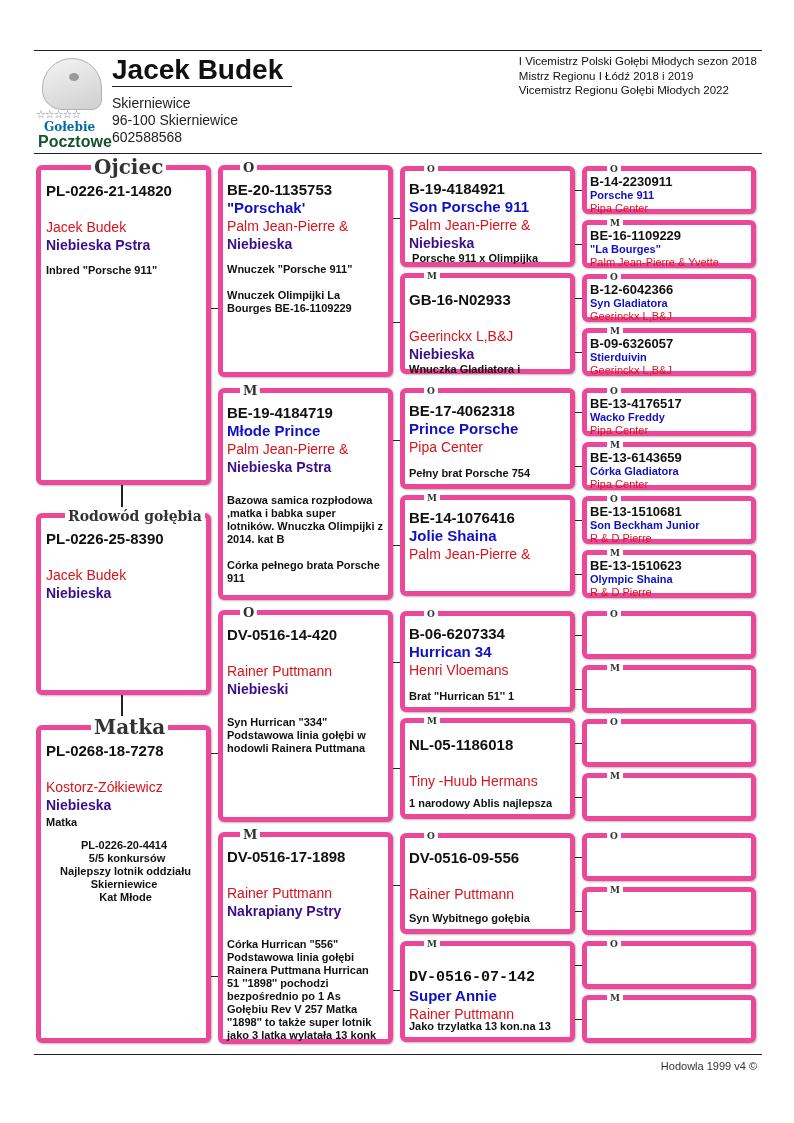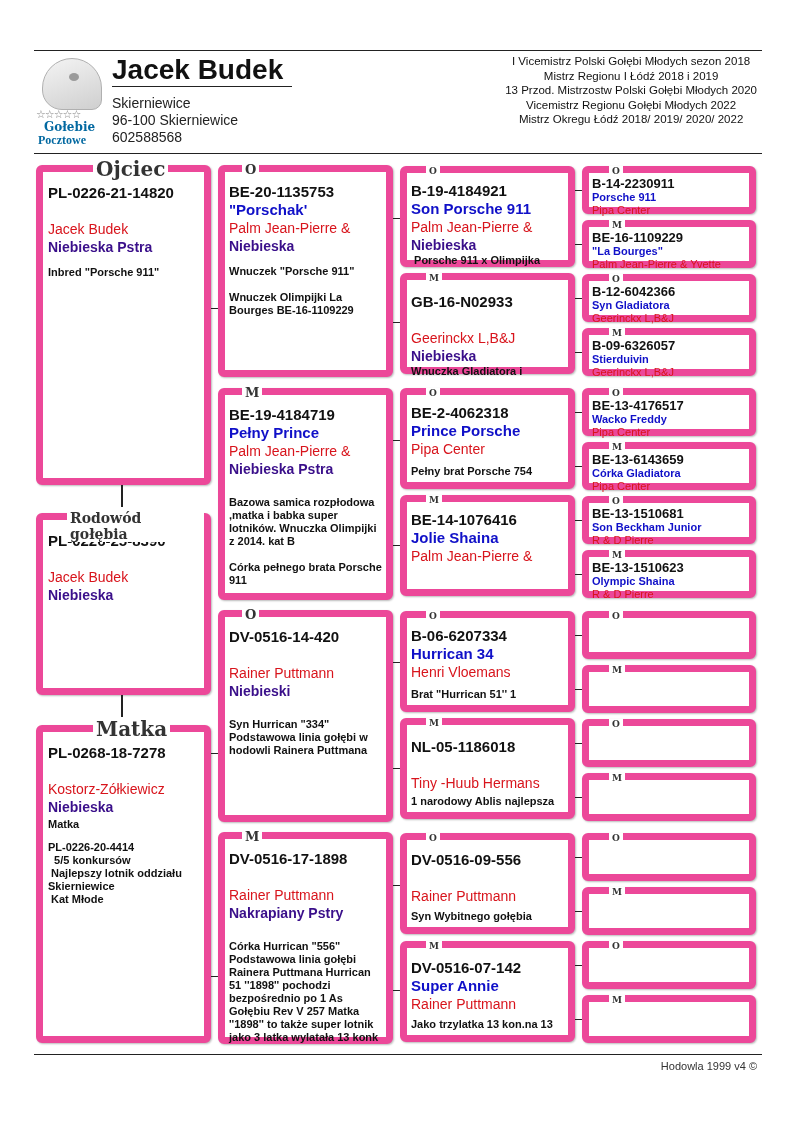--- a/index.html
+++ b/index.html
@@ -3,26 +3,26 @@
 <meta charset="utf-8">
 <style>
   * { box-sizing: border-box; margin: 0; padding: 0; }
   body { width: 794px; height: 1123px; background: #fff; position: relative; font-family: "Liberation Sans", sans-serif; color: #111; overflow: hidden; }
   .hline { position: absolute; left: 34px; width: 728px; height: 1px; background: #222; }
   .header-logo { position: absolute; left: 34px; top: 56px; width: 75px; height: 90px; }
   .logo-head { position: absolute; left: 8px; top: 2px; width: 60px; height: 52px; border-radius: 30px 30px 10px 20px; background: linear-gradient(160deg,#f4f4f4,#cfcfcf); border: 1px solid #b0b0b0; }
   .logo-eye { position: absolute; left: 26px; top: 14px; width: 10px; height: 8px; border-radius: 50%; background: #9a9a9a; }
   .logo-stars { position: absolute; left: 2px; top: 52px; font-size: 11px; color: #888; letter-spacing: -1px; white-space: nowrap; }
   .logo-t1 { position: absolute; left: 10px; top: 64px; font-family: "DejaVu Serif", serif; font-weight: bold; font-size: 12px; color: #0369a1; }
-  .logo-t2 { position: absolute; left: 4px; top: 77px; font-family: Liberation Serif, serif; font-weight: bold; font-size: 12px; color: #0369a1; }
+  .logo-t2 { position: absolute; left: 4px; top: 77px; font-family: Liberation Sans, sans-serif; font-weight: bold; font-size: 16px; color: #14532d; }
   .breeder-name { position: absolute; left: 112px; top: 54px; font-size: 28px; font-weight: bold; color: #111; white-space: nowrap; }
   .breeder-underline { position: absolute; left: 112px; top: 86px; width: 180px; height: 1px; background: #222; }
   .breeder-info { position: absolute; left: 112px; top: 95px; font-size: 14px; line-height: 17px; color: #222; }
-  .titles { position: absolute; right: 37px; top: 54px; text-align: center; font-size: 11.5px; line-height: 14.5px; color: #111; }
-  .box { position: absolute; border: 7px solid #ec4899; border-radius: 6px; background: #fff; box-shadow: 1px 1px 2px #bbb; }
+  .titles { position: absolute; right: 37px; top: 54px; text-align: left; font-size: 11.5px; line-height: 14.5px; color: #111; }
+  .box { position: absolute; border: 5px solid #ec4899; border-radius: 6px; background: #fff; box-shadow: 1px 1px 2px #bbb; }
   .box-label { position: absolute; top: -9px; background: #fff; padding: 0 3px; font-family: "DejaVu Serif", serif; font-weight: bold; color: #333; line-height: 14px; }
   .box-label.big { top: -14px; font-size: 20px; line-height: 22px; }
   .box-label.med { top: -10px; font-size: 14px; line-height: 16px; }
   .box-label.sm { font-size: 13px; }
   .box-label.xs { top: -7px; font-size: 9px; line-height: 10px; }
   .ring { font-weight: bold; color: #111; white-space: nowrap; }
   .pname { font-weight: bold; color: #1010c8; white-space: nowrap; }
   .owner { color: #d8141c; white-space: nowrap; }
   .color { font-weight: bold; color: #3a0f8a; white-space: nowrap; }
   .note { font-weight: bold; color: #111; font-size: 11px; line-height: 13px; }
@@ -65,23 +65,21 @@
 <div class="breeder-name">Jacek Budek</div>
 <div class="breeder-underline"></div>
 <div class="breeder-info">
   <div>Skierniewice</div>
   <div>96-100 Skierniewice</div>
   <div>602588568</div>
 </div>
 <div class="titles">
   <div>I Vicemistrz Polski Gołębi Młodych sezon 2018</div>
   <div>Mistrz Regionu I Łódź 2018 i 2019</div>
-  <div>13 Przod. Mistrzostw Polski Gołębi Młodych 2020</div>
   <div>Vicemistrz Regionu Gołębi Młodych 2022</div>
-  <div>Mistrz Okregu Łódź 2018/  2019/  2020/ 2022</div>
 </div>
 <div class="hline" style="top:153px;"></div>
 
 <div class="box c0" style="left:36px; top:165px; width:175px; height:320px;">
   <div class="box-label big" style="left:50px;">Ojciec</div>
   <div class="ring">PL-0226-21-14820</div>
   <div class="gap"></div>
   <div class="owner">Jacek Budek</div>
   <div class="color">Niebieska Pstra</div>
   <div class="gap-sm"></div>
@@ -99,21 +97,21 @@
 <div class="conn" style="left:121px; top:695px; width:2px; height:22px;"></div>
 
 <div class="box c0" style="left:36px; top:725px; width:175px; height:318px;">
   <div class="box-label big" style="left:50px;">Matka</div>
   <div class="ring">PL-0268-18-7278</div>
   <div class="gap"></div>
   <div class="owner">Kostorz-Zółkiewicz</div>
   <div class="color">Niebieska</div>
   <div class="note" style="margin-top:2px;">Matka</div>
   <div class="gap-sm"></div>
-  <div class="note" style="white-space:pre;">PL-0226-20-4414
+  <div class="note" style="white-space:pre;text-align:center;">PL-0226-20-4414
   5/5 konkursów
  Najlepszy lotnik oddziału
 Skierniewice
  Kat Młode</div>
 </div>
 
 <div class="conn" style="left:211px; top:308px; width:7px; height:1px;"></div>
 <div class="conn" style="left:211px; top:753px; width:7px; height:1px;"></div>
 <div class="conn" style="left:211px; top:976px; width:7px; height:1px;"></div>
 
@@ -124,21 +122,21 @@
   <div class="owner">Palm Jean-Pierre &amp;</div>
   <div class="color">Niebieska</div>
   <div class="gap-sm"></div>
   <div class="note" style="white-space:pre-line;">Wnuczek  "Porsche 911"
 
 Wnuczek Olimpijki La Bourges   BE-16-1109229</div>
 </div>
 <div class="box c1" style="left:218px; top:388px; width:175px; height:212px;">
   <div class="box-label sm" style="left:17px;">M</div>
   <div class="ring">BE-19-4184719</div>
-  <div class="pname">Pełny Prince</div>
+  <div class="pname">Młode Prince</div>
   <div class="owner">Palm Jean-Pierre &amp;</div>
   <div class="color">Niebieska Pstra</div>
   <div class="note" style="white-space:pre-line; margin-top:18px;">Bazowa samica rozpłodowa ,matka i babka super lotników.  Wnuczka Olimpijki z 2014. kat B
 
 Córka pełnego brata Porsche 911</div>
 </div>
 <div class="box c1" style="left:218px; top:610px; width:175px; height:212px;">
   <div class="box-label sm" style="left:17px;">O</div>
   <div class="ring">DV-0516-14-420</div>
   <div class="gap"></div>
@@ -179,21 +177,21 @@
 <div class="box c2" style="left:400px; top:273px; width:175px; height:101px;">
   <div class="box-label xs" style="left:19px;">M</div>
   <div class="ring" style="margin-top:4px;">GB-16-N02933</div>
   <div class="gap"></div>
   <div class="owner">Geerinckx L,B&amp;J</div>
   <div class="color">Niebieska</div>
   <div class="note">Wnuczka Gladiatora i</div>
 </div>
 <div class="box c2" style="left:400px; top:388px; width:175px; height:101px;">
   <div class="box-label xs" style="left:19px;">O</div>
-  <div class="ring">BE-2-4062318</div>
+  <div class="ring">BE-17-4062318</div>
   <div class="pname">Prince Porsche</div>
   <div class="owner">Pipa Center</div>
   <div class="note bottom-note">Pełny brat Porsche 754</div>
 </div>
 <div class="box c2" style="left:400px; top:495px; width:175px; height:101px;">
   <div class="box-label xs" style="left:19px;">M</div>
   <div class="ring">BE-14-1076416</div>
   <div class="pname">Jolie Shaina</div>
   <div class="owner">Palm Jean-Pierre &amp;</div>
 </div>
@@ -213,21 +211,21 @@
 </div>
 <div class="box c2" style="left:400px; top:833px; width:175px; height:101px;">
   <div class="box-label xs" style="left:19px;">O</div>
   <div class="ring" style="margin-top:2px;">DV-0516-09-556</div>
   <div class="gap"></div>
   <div class="owner">Rainer Puttmann</div>
   <div class="note bottom-note">Syn Wybitnego gołębia</div>
 </div>
 <div class="box c2" style="left:400px; top:941px; width:175px; height:101px;">
   <div class="box-label xs" style="left:19px;">M</div>
-  <div class="ring" style="margin-top:2px;">DV-0516-07-142</div>
+  <div class="ring" style="margin-top:14px;font-family:Liberation Mono, monospace;">DV-0516-07-142</div>
   <div class="pname">Super Annie</div>
   <div class="owner">Rainer Puttmann</div>
   <div class="note bottom-note">Jako trzylatka 13 kon.na 13</div>
 </div>
 
 <div class="conn" style="left:575px; top:190px; width:7px; height:1px;"></div>
 <div class="conn" style="left:575px; top:244px; width:7px; height:1px;"></div>
 <div class="conn" style="left:575px; top:298px; width:7px; height:1px;"></div>
 <div class="conn" style="left:575px; top:352px; width:7px; height:1px;"></div>
 <div class="conn" style="left:575px; top:412px; width:7px; height:1px;"></div>

